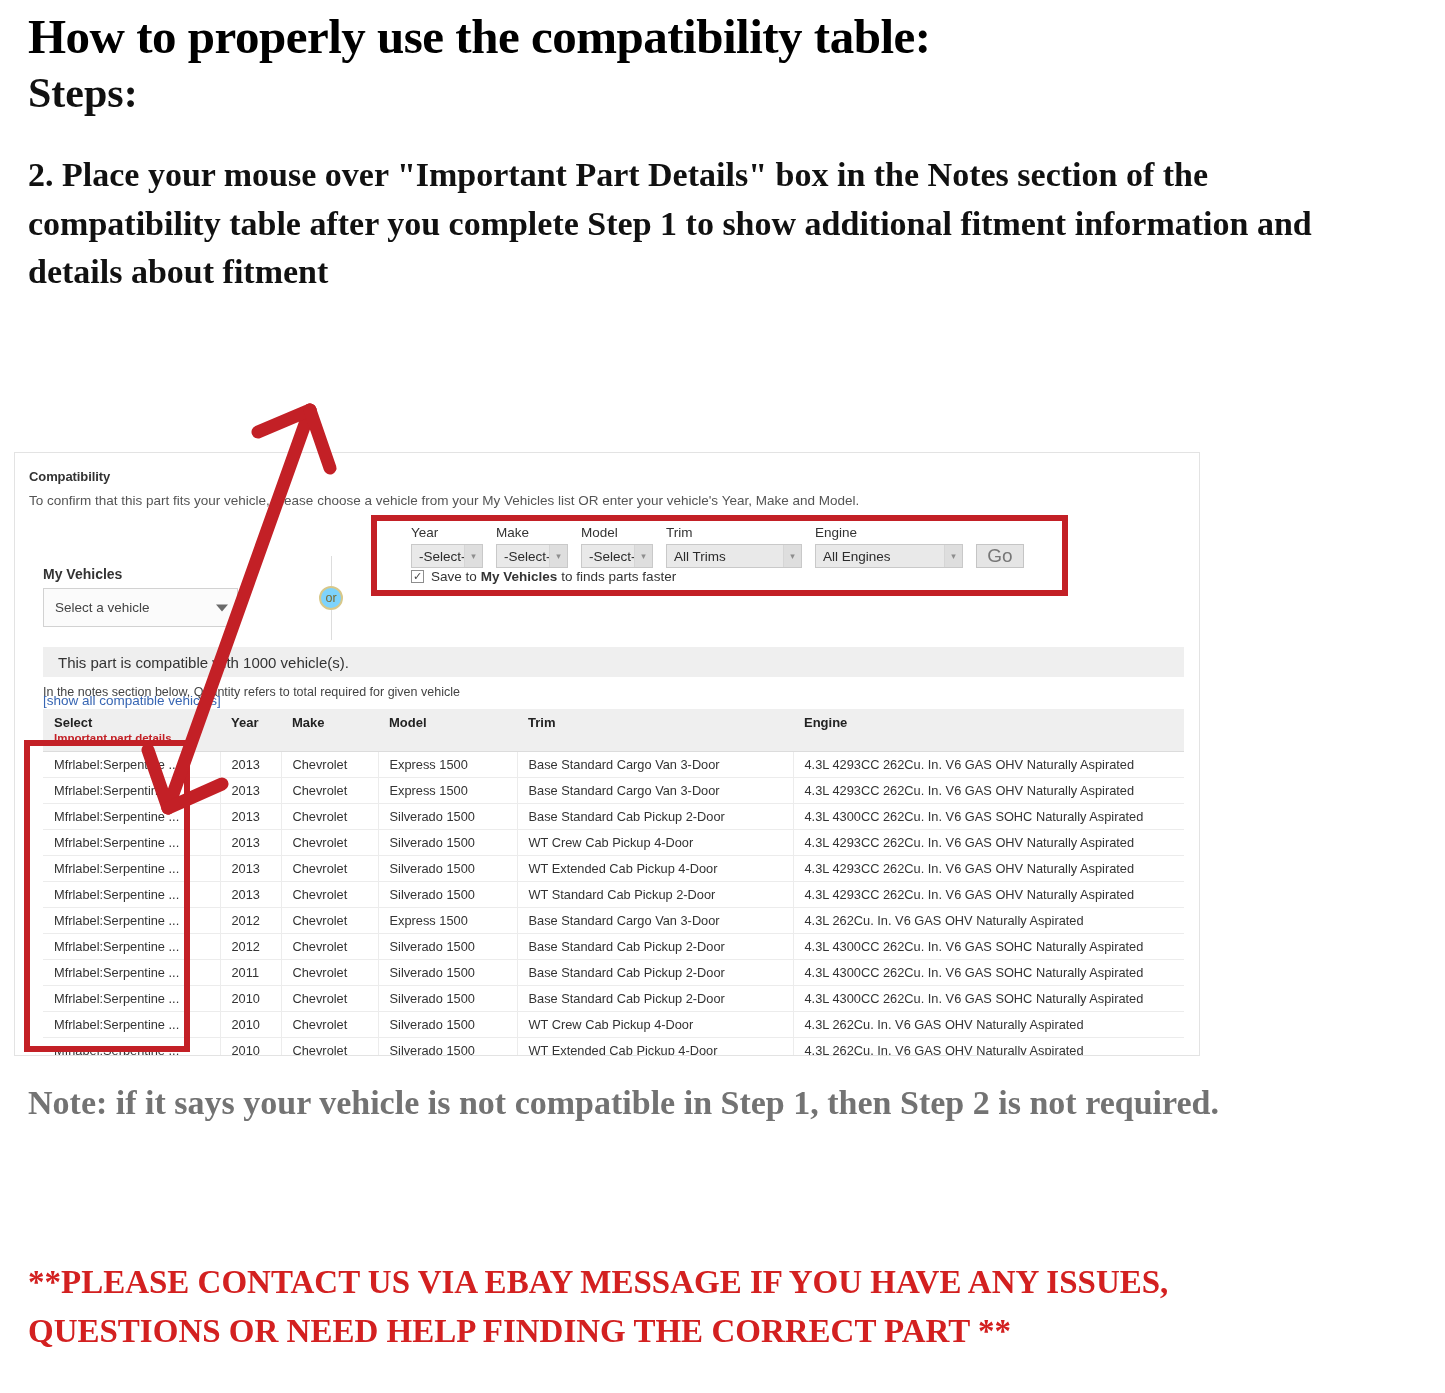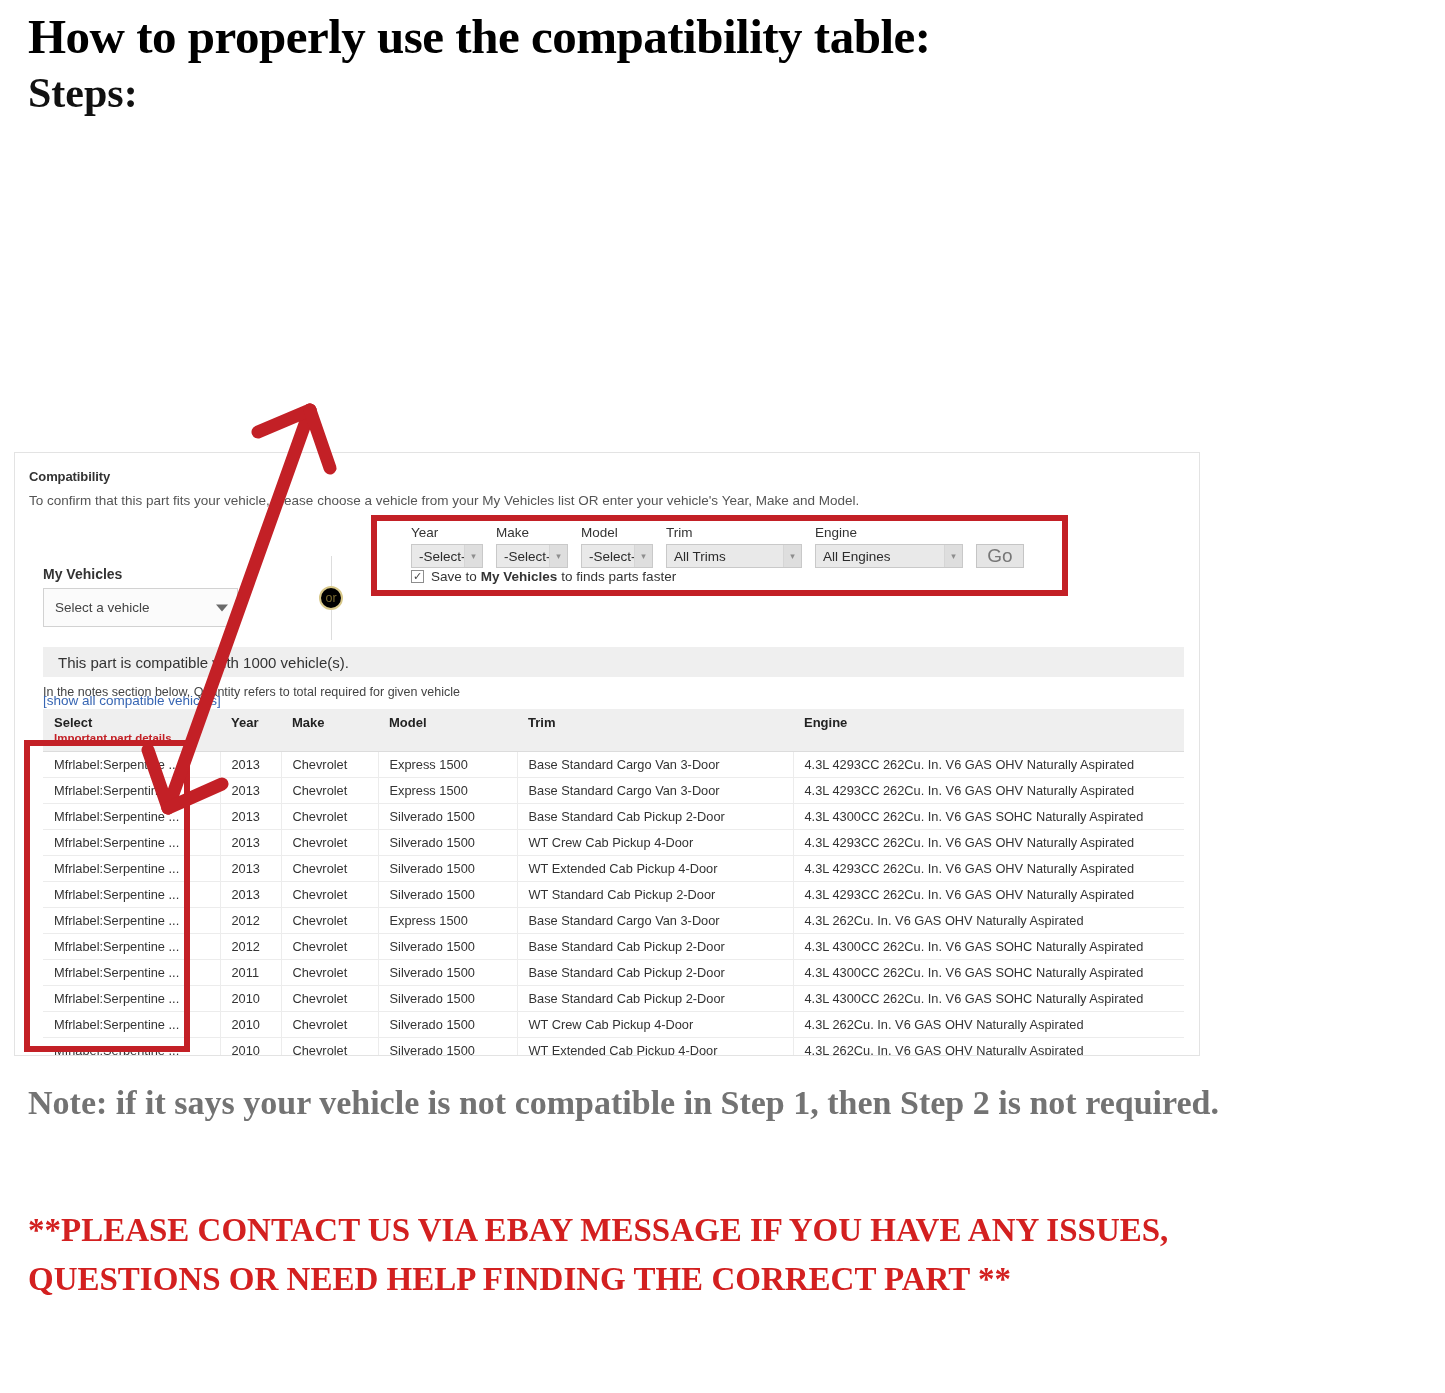--- a/index.html
+++ b/index.html
@@ -100,21 +100,21 @@
   
   .or-wrap{
     position:absolute; left:296px; top:103px;
     width:40px; height:84px;
     display:flex;flex-direction:column;align-items:center;
   }
   .or-line{ width:1px; flex:1; background:#dddddd; }
   .or-circle{
     width:24px;height:24px;border-radius:50%;
     border:2px solid #d8c88a;
-    background:#000000;
+    background:#7dd3fc;
     display:flex;align-items:center;justify-content:center;
     font-size:12.5px;color:#7a6a30;
     box-sizing:border-box;
   }
 
   
   .red-box-finder{
     position:absolute;
     left:356px; top:62px;
     width:697px; height:81px;
@@ -253,35 +253,36 @@
   .note-block{
     position:absolute; left:28px; top:1078px;
     width:1340px;
     font-family:"Liberation Serif", serif;
     font-weight:bold;
     color:#737373;
     font-size:34px;
     line-height:1.45;
   }
   .contact-block{
-    position:absolute; left:28px; top:1206px;
+    position:absolute; left:28px; top:1258px;
     width:1340px;
     font-family:"Liberation Serif", serif;
     font-weight:bold;
     color:#d32020;
     font-size:33px;
     line-height:1.47;
   }
 </style>
 </head>
 <body>
 
 <div class="instr">
   <div class="h-title">How to properly use the compatibility table:</div>
   <div class="h-steps">Steps:</div>
+  <div class="h-step2">2. Place your mouse over "Important Part Details" box in the Notes section of the compatibility table after you complete Step 1 to show additional fitment information and details about fitment</div>
 </div>
 
 <div class="panel">
   <div class="panel-inner">
     <div class="compat-title">Compatibility</div>
     <div class="compat-sub">To confirm that this part fits your vehicle, please choose a vehicle from your My Vehicles list OR enter your vehicle's Year, Make and Model.</div>
   </div>
 
   <div class="mv-wrap">
     <div class="mv-label">My Vehicles</div>

